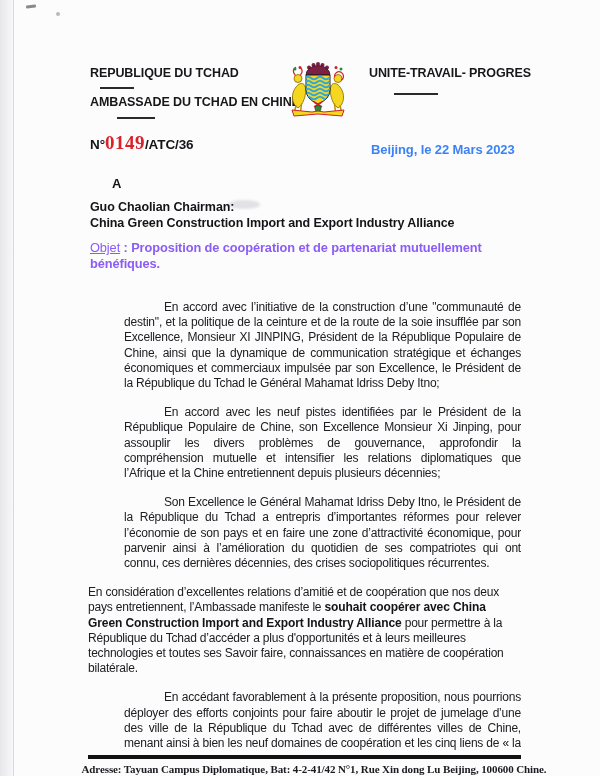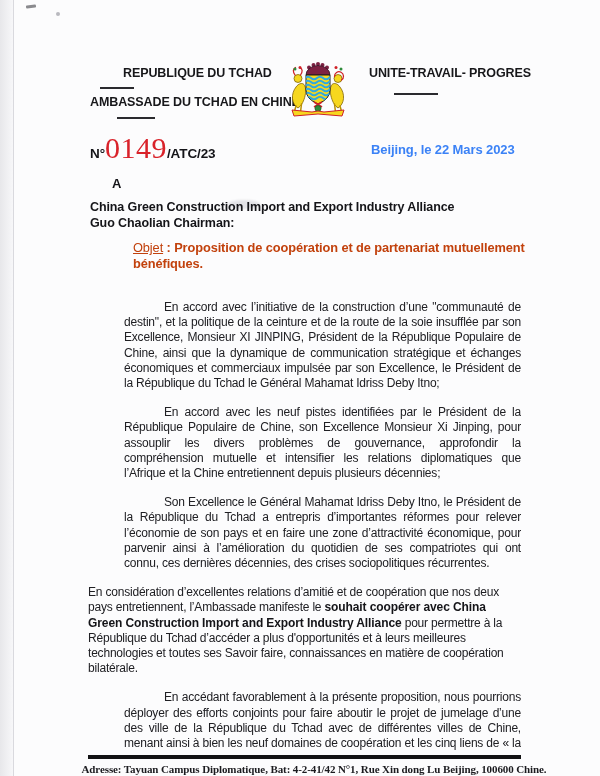--- a/index.html
+++ b/index.html
@@ -28,32 +28,32 @@
     white-space:nowrap;
   }
   .h-underline{position:absolute;height:2px;background:#2a2a2e;}
   .emblem{position:absolute;left:283px;top:59px;width:70px;height:60px;}
 
   
   .ref-row{position:absolute;left:90px;top:133px;display:flex;align-items:baseline;white-space:nowrap;}
   .ref-prefix,.ref-suffix{font-weight:700;font-size:13.5px;letter-spacing:-0.1px;color:#141418;}
   .ref-number{
     font-family:"Liberation Serif","DejaVu Serif",serif;
-    font-weight:400;font-size:30px;line-height:1;
+    font-weight:700;font-size:19px;line-height:1;
     color:var(--accent-red,#d9222a);
     letter-spacing:0.5px;
   }
   .date-line{position:absolute;left:371px;top:142px;font-weight:700;font-size:13px;letter-spacing:-0.1px;color:#3b82f6;white-space:nowrap;}
 
   .salutation{position:absolute;left:112px;top:176px;font-weight:700;font-size:13px;color:#141418;}
   .recipient{position:absolute;left:90px;top:200px;font-weight:700;font-size:12.5px;line-height:15.5px;letter-spacing:-0.1px;color:#141418;}
 
   .subject{
     position:absolute;left:90px;top:240px;width:438px;
-    font-size:12.8px;line-height:15.5px;letter-spacing:-0.1px;color:#c2410c;margin-left:43px;
+    font-size:12.8px;line-height:15.5px;letter-spacing:-0.1px;color:#8b5cf6;
   }
   .subject-label{text-decoration:underline;font-weight:400;}
   .subject-sep{font-weight:700;}
   .subject-text{font-weight:700;}
 
   
   .letter-body{
     position:absolute;left:88px;top:300px;width:433px;height:452px;
     overflow:hidden;
     font-size:12px;line-height:15.2px;letter-spacing:-0.2px;
@@ -75,21 +75,21 @@
 </style>
 </head>
 <body>
 
 <div class="page">
 
   <div class="scan-strip"></div>
   <div class="mark-a"></div>
   <div class="mark-b"></div>
 
-  <div class="h-heading" style="left:90px;top:66px;margin-left:33px;">REPUBLIQUE DU TCHAD</div>
+  <div class="h-heading" style="left:90px;top:66px;">REPUBLIQUE DU TCHAD</div>
   <div class="h-underline" style="left:100px;top:87px;width:34px;"></div>
 
   <div class="h-heading" style="left:90px;top:95px;">AMBASSADE DU TCHAD EN CHINE</div>
   <div class="h-underline" style="left:117px;top:117px;width:38px;"></div>
 
   <div class="emblem">
     <svg viewBox="0 0 140 116" width="70" height="60" aria-hidden="true">
 
       <g>
         <path d="M30 96 C17 88 15 68 26 54 C31 47 38 45 42 49 C47 55 46 68 42 79 C39 87 36 92 30 96 Z" style="fill:var(--shield-gold);stroke:#7a5c00;stroke-width:1.5"></path>
@@ -139,29 +139,29 @@
       <path d="M18 100 L 58 104 L 70 102 L 82 104 L 122 100 L 118 112 L 70 108 L 22 112 Z" style="fill:var(--shield-gold);stroke:var(--detail-red);stroke-width:2"></path>
     </svg>
   </div>
 
   <div class="h-heading" style="left:369px;top:66px;text-align:center;">UNITE-TRAVAIL- PROGRES</div>
   <div class="h-underline" style="left:394px;top:93px;width:44px;"></div>
 
   <div class="ref-row">
     <span class="ref-prefix">N°</span>
       <span class="ref-number">0149</span>
-      <span class="ref-suffix">/ATC/23</span>
+      <span class="ref-suffix">/ATC/36</span>
   </div>
   <div class="date-line">Beijing, le 22 Mars 2023</div>
 
   <div class="salutation">A</div>
   <div class="smudge"></div>
   <div class="recipient">
+    <div>Guo Chaolian Chairman:</div>
     <div>China Green Construction Import and Export Industry Alliance</div>
-    <div>Guo Chaolian Chairman:</div>
   </div>
 
   <div class="subject">
     <span class="subject-label">Objet</span><span class="subject-sep"> : </span><span class="subject-text">Proposition de coopération et de partenariat mutuellement bénéfiques.</span>
   </div>
 
   <div class="letter-body" id="body-paragraphs">
       <p class="para indent" style="text-align: justify;"><span>En accord avec l’initiative de la construction d’une "communauté de destin", et la politique de la ceinture et de la route de la soie insufflée par son Excellence, Monsieur XI JINPING, Président de la République Populaire de Chine, ainsi que la dynamique de communication stratégique et échanges économiques et commerciaux impulsée par son Excellence, le Président de la République du Tchad le Général Mahamat Idriss Deby Itno;</span></p>
       <p class="para indent" style="text-align: justify;"><span>En accord avec les neuf pistes identifiées par le Président de la République Populaire de Chine, son Excellence Monsieur Xi Jinping, pour assouplir les divers problèmes de gouvernance, approfondir la compréhension mutuelle et intensifier les relations diplomatiques que l’Afrique et la Chine entretiennent depuis plusieurs décennies;</span></p>
       <p class="para indent" style="text-align: justify;"><span>Son Excellence le Général Mahamat Idriss Deby Itno, le Président de la République du Tchad a entrepris d’importantes réformes pour relever l’économie de son pays et en faire une zone d’attractivité économique, pour parvenir ainsi à l’amélioration du quotidien de ses compatriotes qui ont connu, ces dernières décennies, des crises sociopolitiques récurrentes.</span></p>

